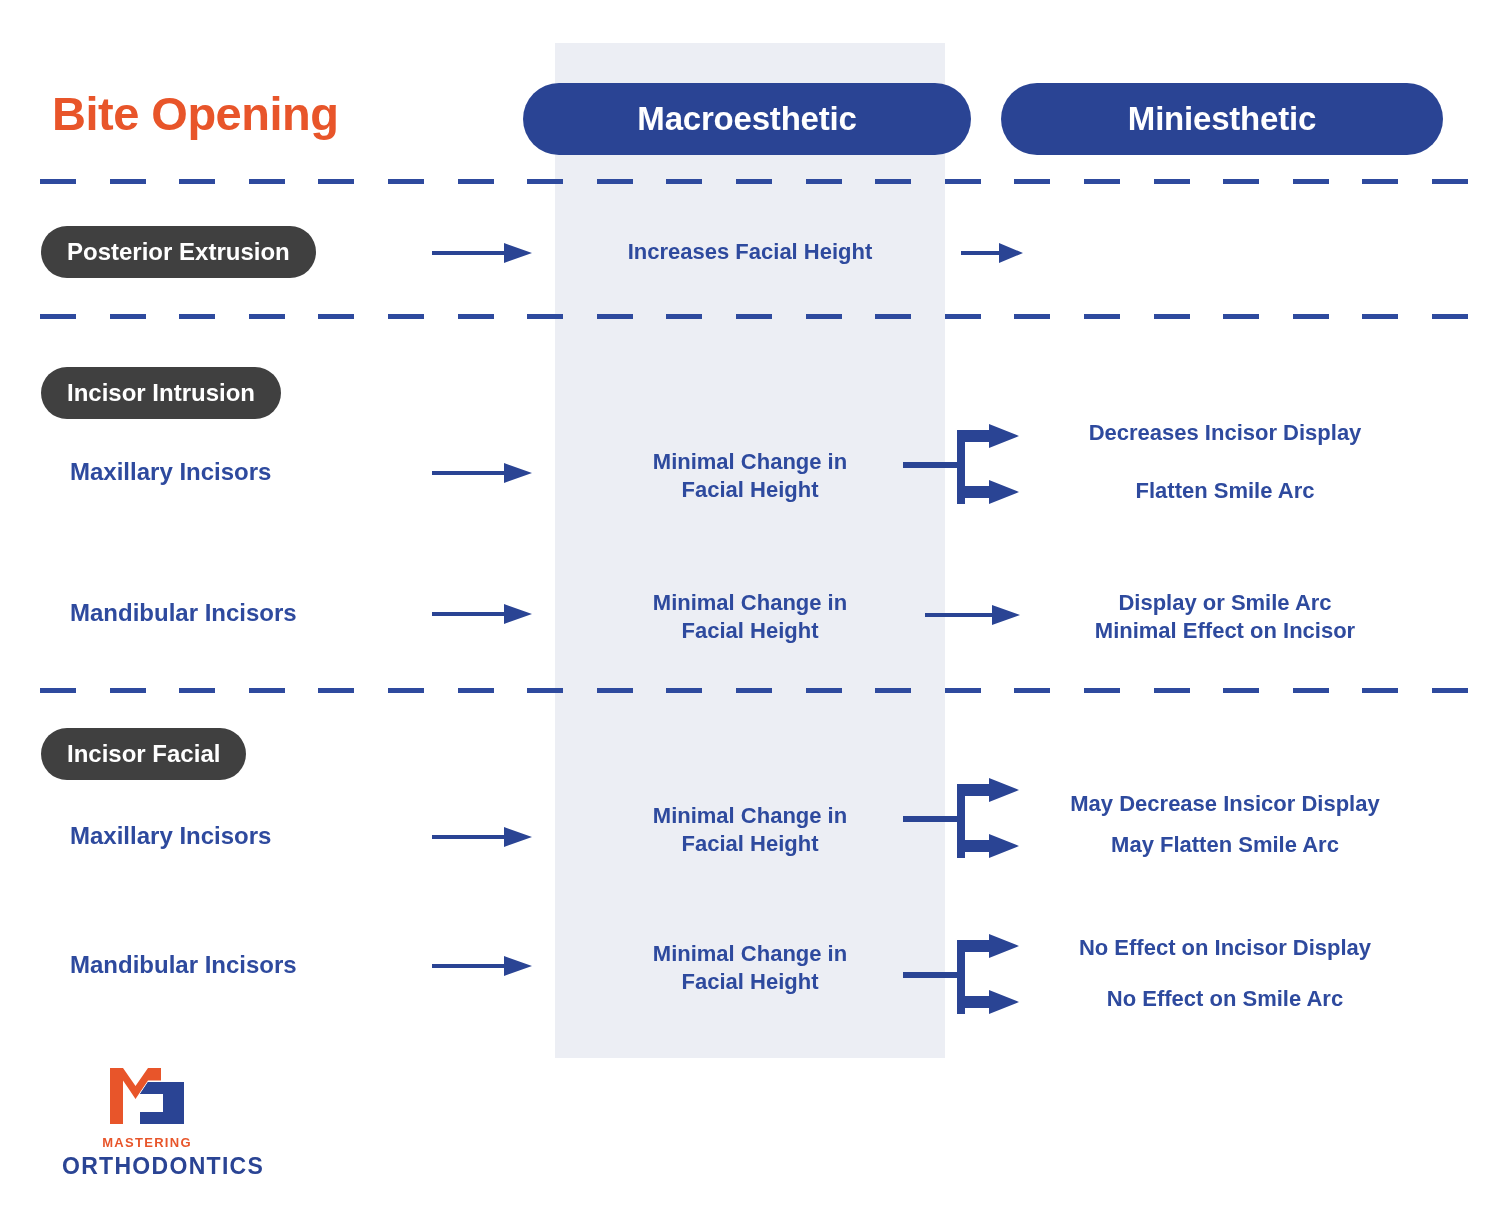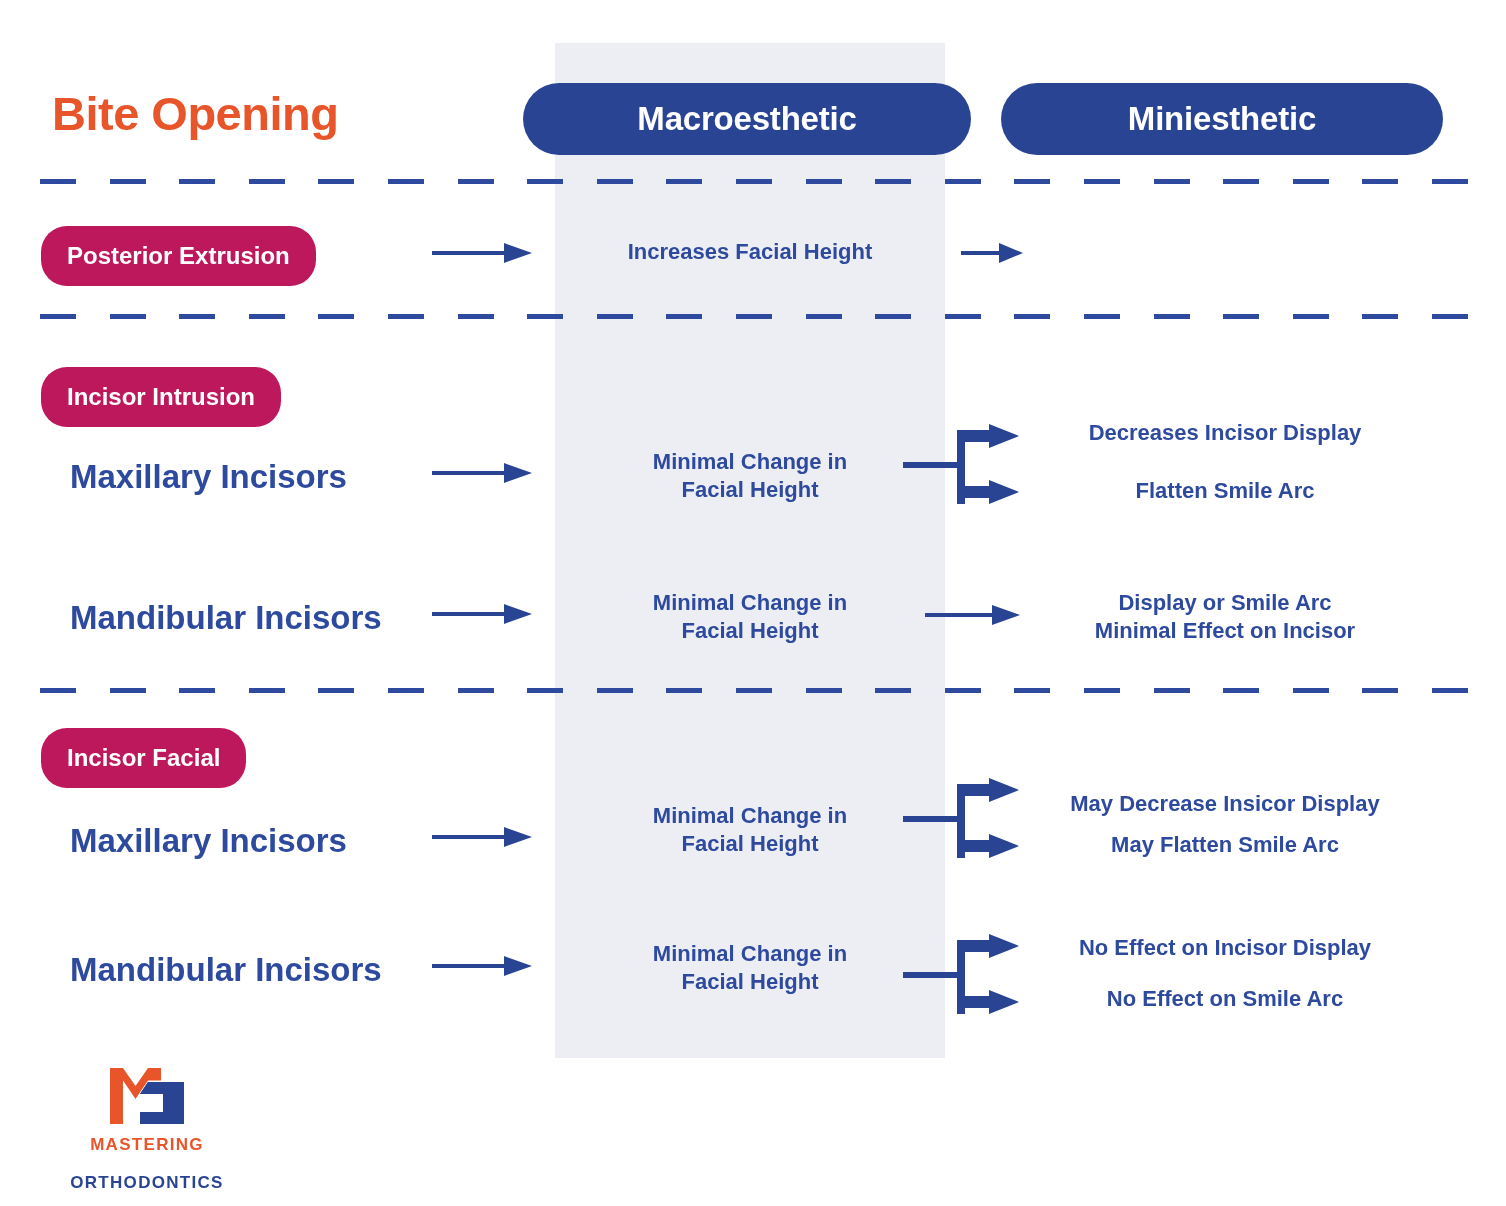--- a/index.html
+++ b/index.html
@@ -73,37 +73,37 @@
     font-weight: bold;
     letter-spacing: -0.2px;
   }
   .hdr-macro { left: 523px; width: 448px; }
   .hdr-mini  { left: 1001px; width: 442px; text-align: center; }
 
   
   .row-pill {
     position: absolute;
     left: 41px;
-    height: 60px;
-    background: #be185d;
+    height: 52px;
+    background: #404040;
     border-radius: 26px;
     display: flex;
     align-items: center;
     justify-content: center;
     color: #ffffff;
     font-size: 24px;
     font-weight: bold;
     padding: 4px 26px;
   }
 
   
   .row-label {
     position: absolute;
     left: 70px;
-    font-size: 33px;
+    font-size: 24px;
     font-weight: bold;
     color: #2e4a9e;
     white-space: nowrap;
   }
 
   
   .cell-macro {
     position: absolute;
     left: 560px;
     width: 380px;
@@ -141,28 +141,28 @@
   .logo-wrap {
     position: absolute;
     left: 62px;
     top: 1068px;
     width: 170px;
     text-align: center;
   }
   .logo-mark { display: block; margin: 0 auto; }
   .logo-l1 {
     margin-top: 11px;
-    font-size: 17px;
+    font-size: 13px;
     font-weight: bold;
     letter-spacing: 1.3px;
     color: #e8552a;
   }
   .logo-l2 {
-    margin-top: 18px;
-    font-size: 17px;
+    margin-top: 3px;
+    font-size: 23px;
     font-weight: bold;
     letter-spacing: 1.3px;
     color: #2a4494;
   }
 </style>
 </head>
 <body>
 
 <div id="page">
 

